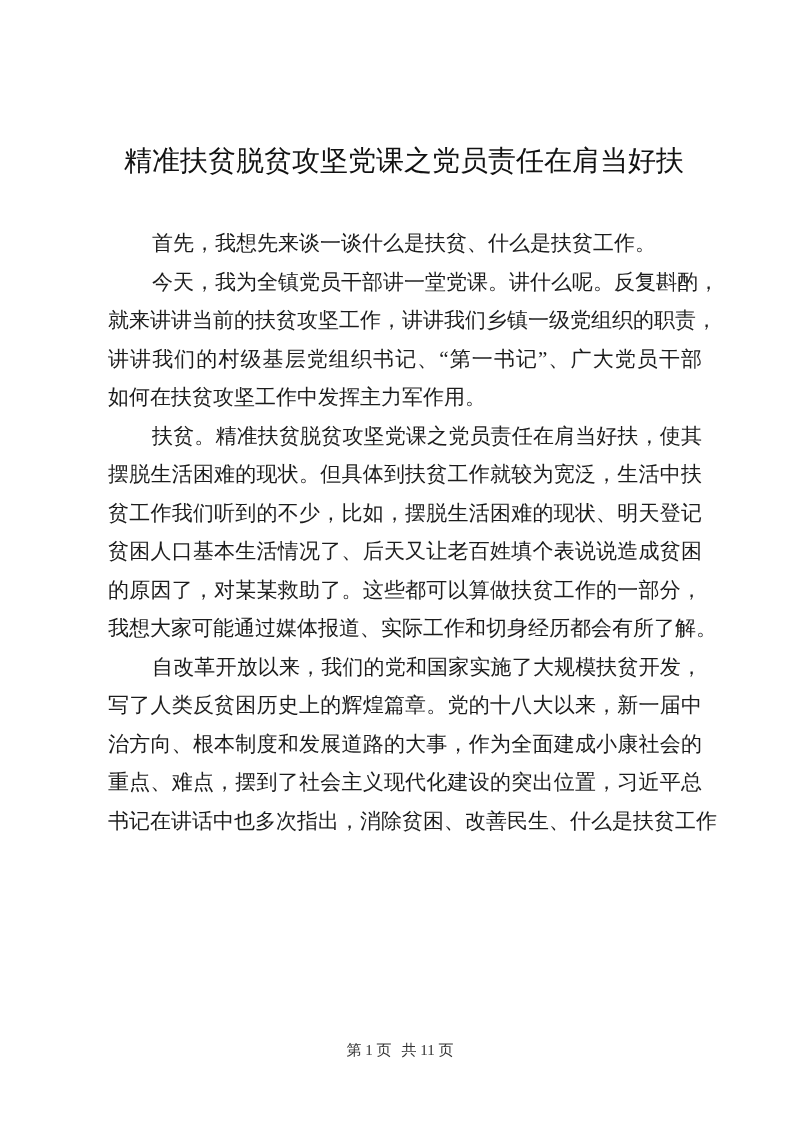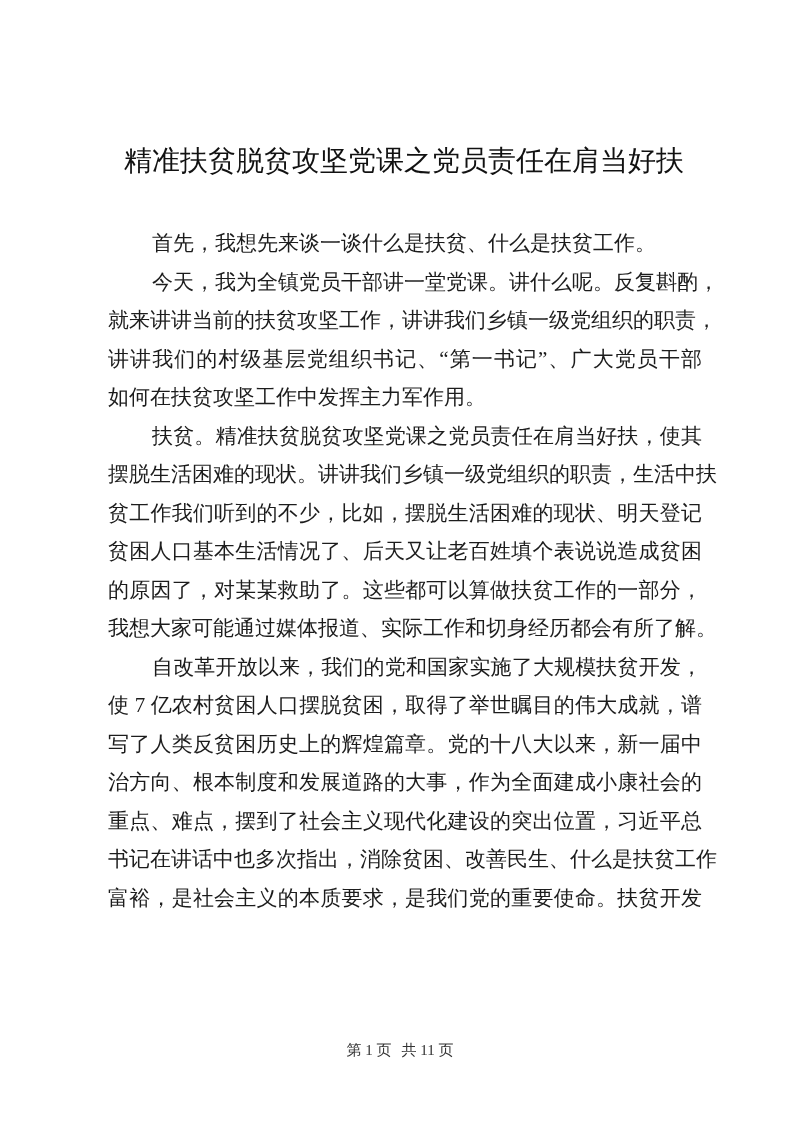--- a/index.html
+++ b/index.html
@@ -98,35 +98,33 @@
 
     <div>
       <span class="line justify indent">今天，我为全镇党员干部讲一堂党课。讲什么呢。反复斟酌，</span>
       <span class="line justify">就来讲讲当前的扶贫攻坚工作，讲讲我们乡镇一级党组织的职责，</span>
       <span class="line justify">讲讲我们的村级基层党组织书记、“第一书记”、广大党员干部</span>
       <span class="line left">如何在扶贫攻坚工作中发挥主力军作用。</span>
     </div>
 
     <div>
       <span class="line justify indent">扶贫。精准扶贫脱贫攻坚党课之党员责任在肩当好扶，使其</span>
-      <span class="line justify">摆脱生活困难的现状。讲讲我们乡镇一级党组织的职责，生活中扶</span>
+      <span class="line justify">摆脱生活困难的现状。但具体到扶贫工作就较为宽泛，生活中扶</span>
       <span class="line justify">贫工作我们听到的不少，比如，摆脱生活困难的现状、明天登记</span>
       <span class="line justify">贫困人口基本生活情况了、后天又让老百姓填个表说说造成贫困</span>
       <span class="line justify">的原因了，对某某救助了。这些都可以算做扶贫工作的一部分，</span>
       <span class="line justify">我想大家可能通过媒体报道、实际工作和切身经历都会有所了解。</span>
     </div>
 
     <div>
       <span class="line justify indent">自改革开放以来，我们的党和国家实施了大规模扶贫开发，</span>
-      <span class="line justify">使 7 亿农村贫困人口摆脱贫困，取得了举世瞩目的伟大成就，谱</span>
       <span class="line justify">写了人类反贫困历史上的辉煌篇章。党的十八大以来，新一届中</span>
       <span class="line justify">治方向、根本制度和发展道路的大事，作为全面建成小康社会的</span>
       <span class="line justify">重点、难点，摆到了社会主义现代化建设的突出位置，习近平总</span>
       <span class="line justify">书记在讲话中也多次指出，消除贫困、改善民生、什么是扶贫工作</span>
-      <span class="line justify">富裕，是社会主义的本质要求，是我们党的重要使命。扶贫开发</span>
     </div>
 
   </div>
 
   <div class="footer">
     <span>第 1 页</span><span class="gap"></span><span>共 11 页</span>
   </div>
 
 </div>
 

